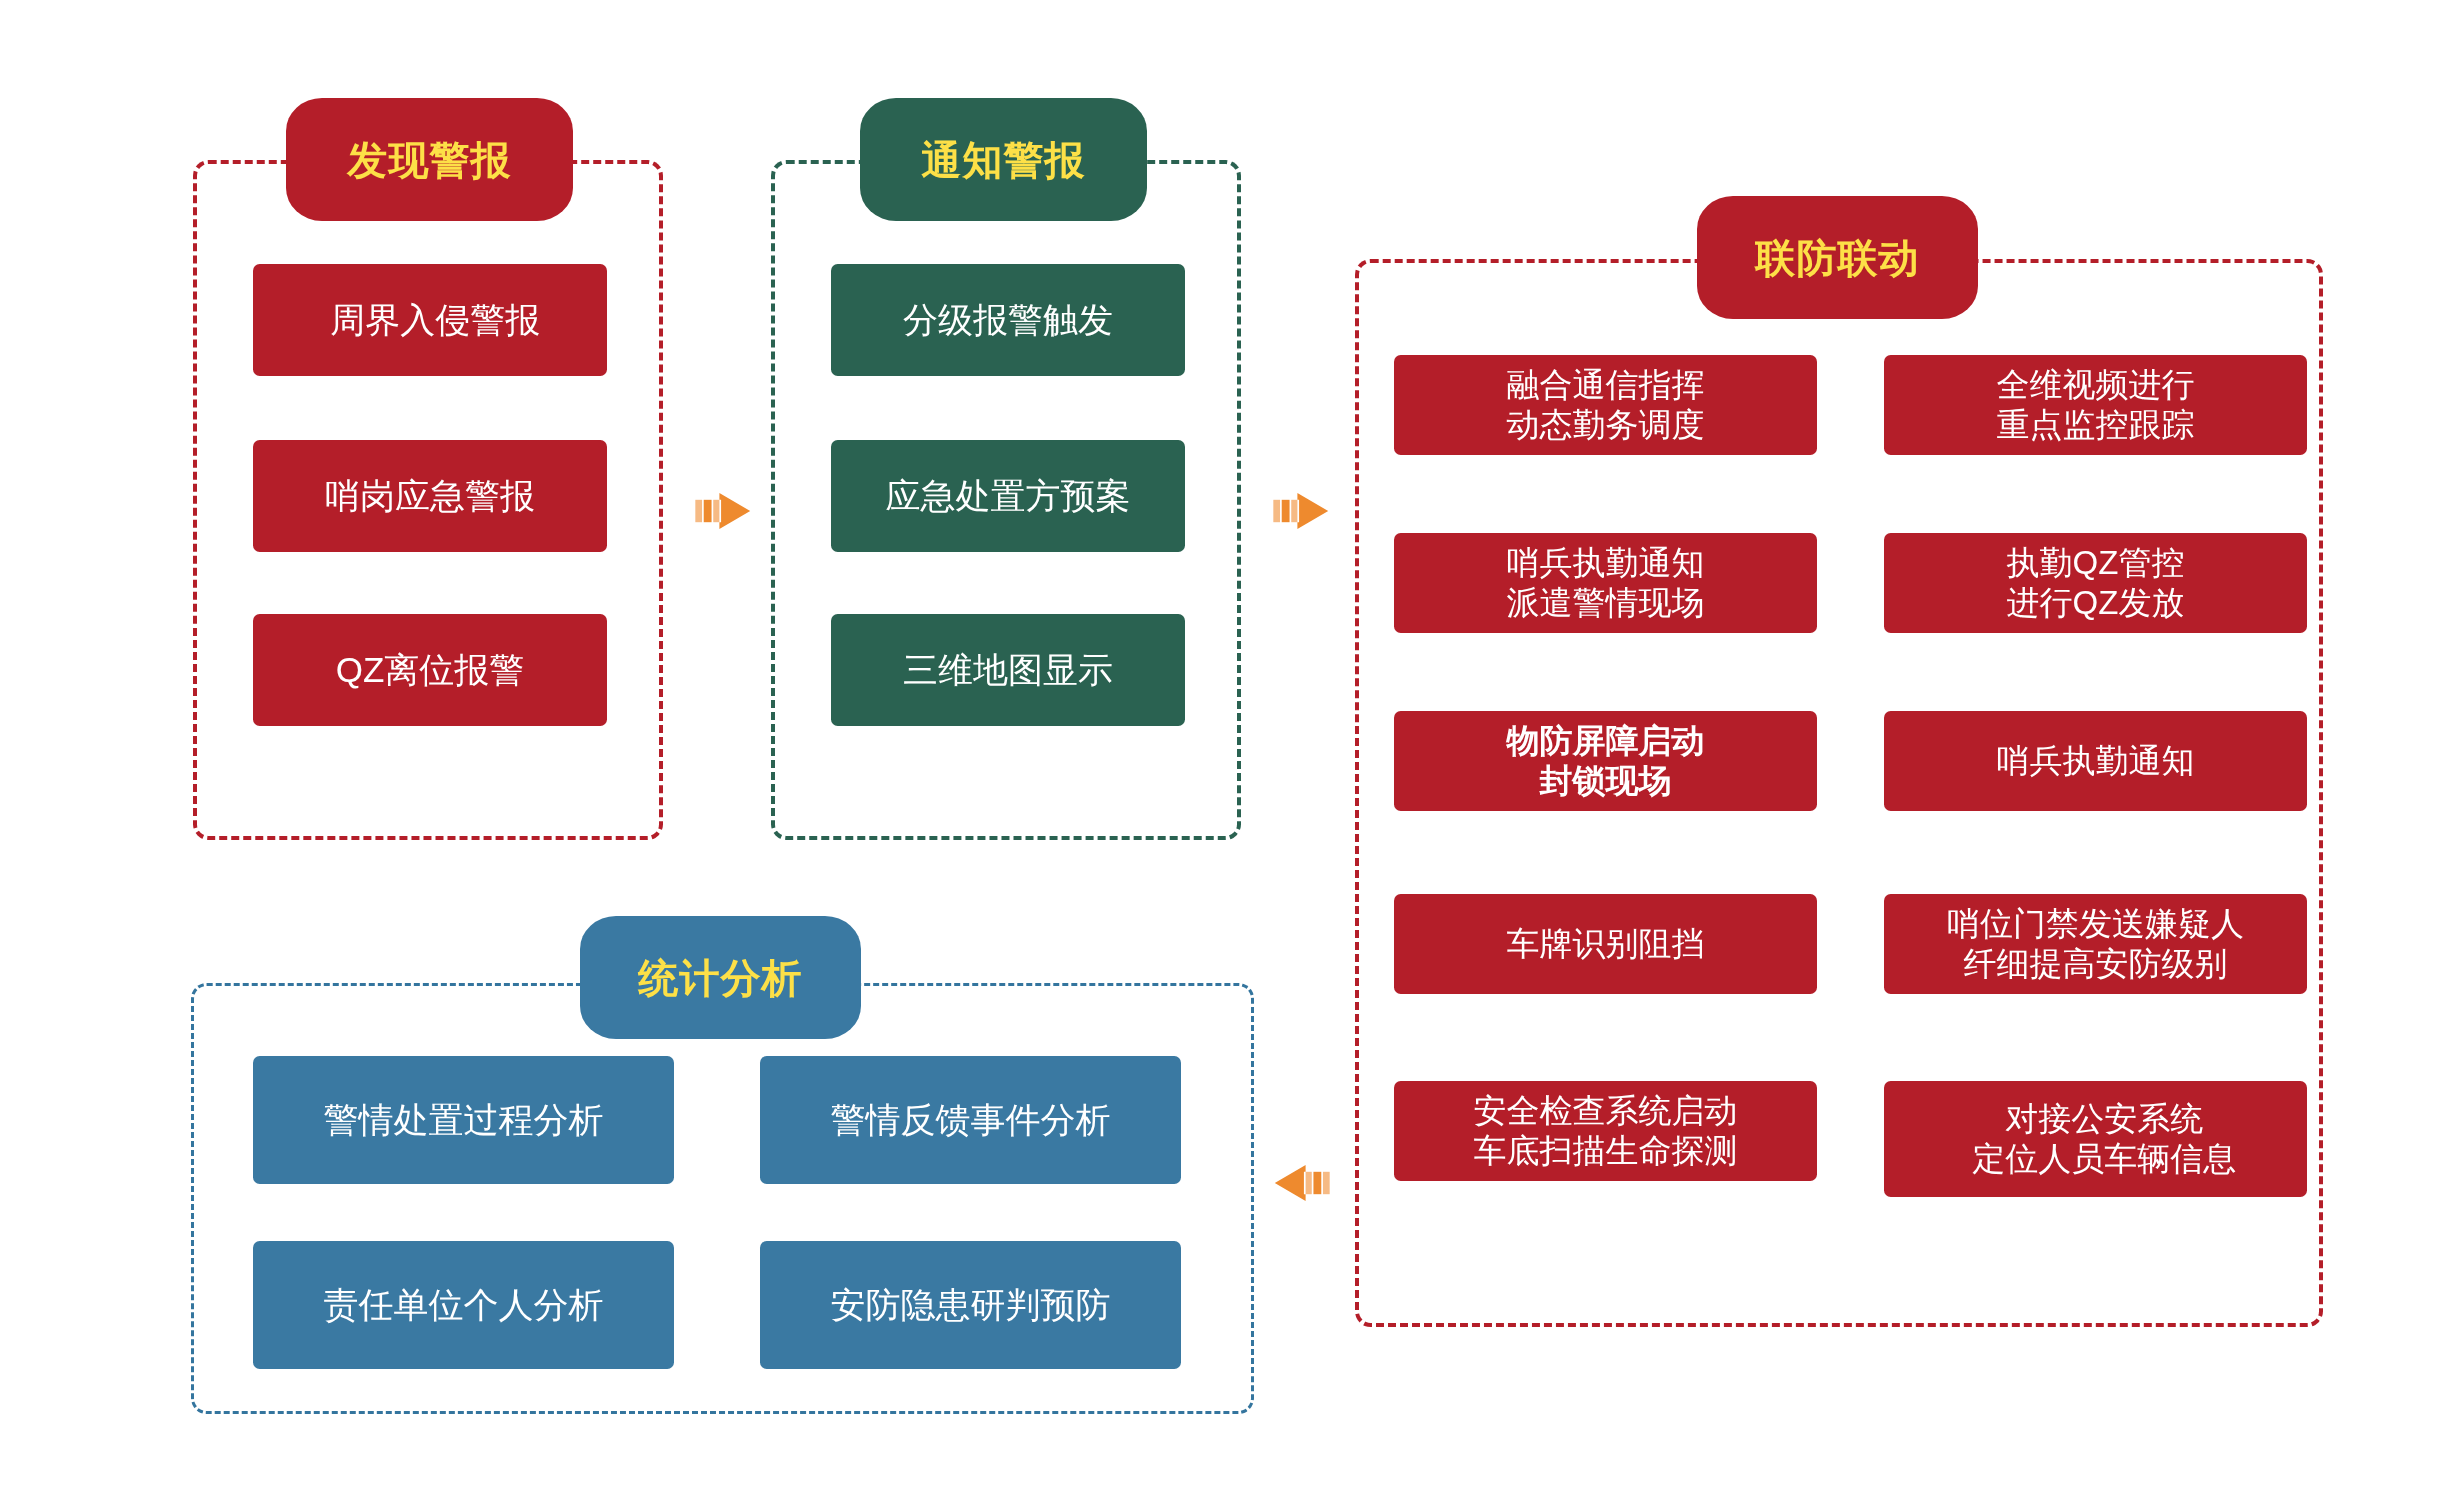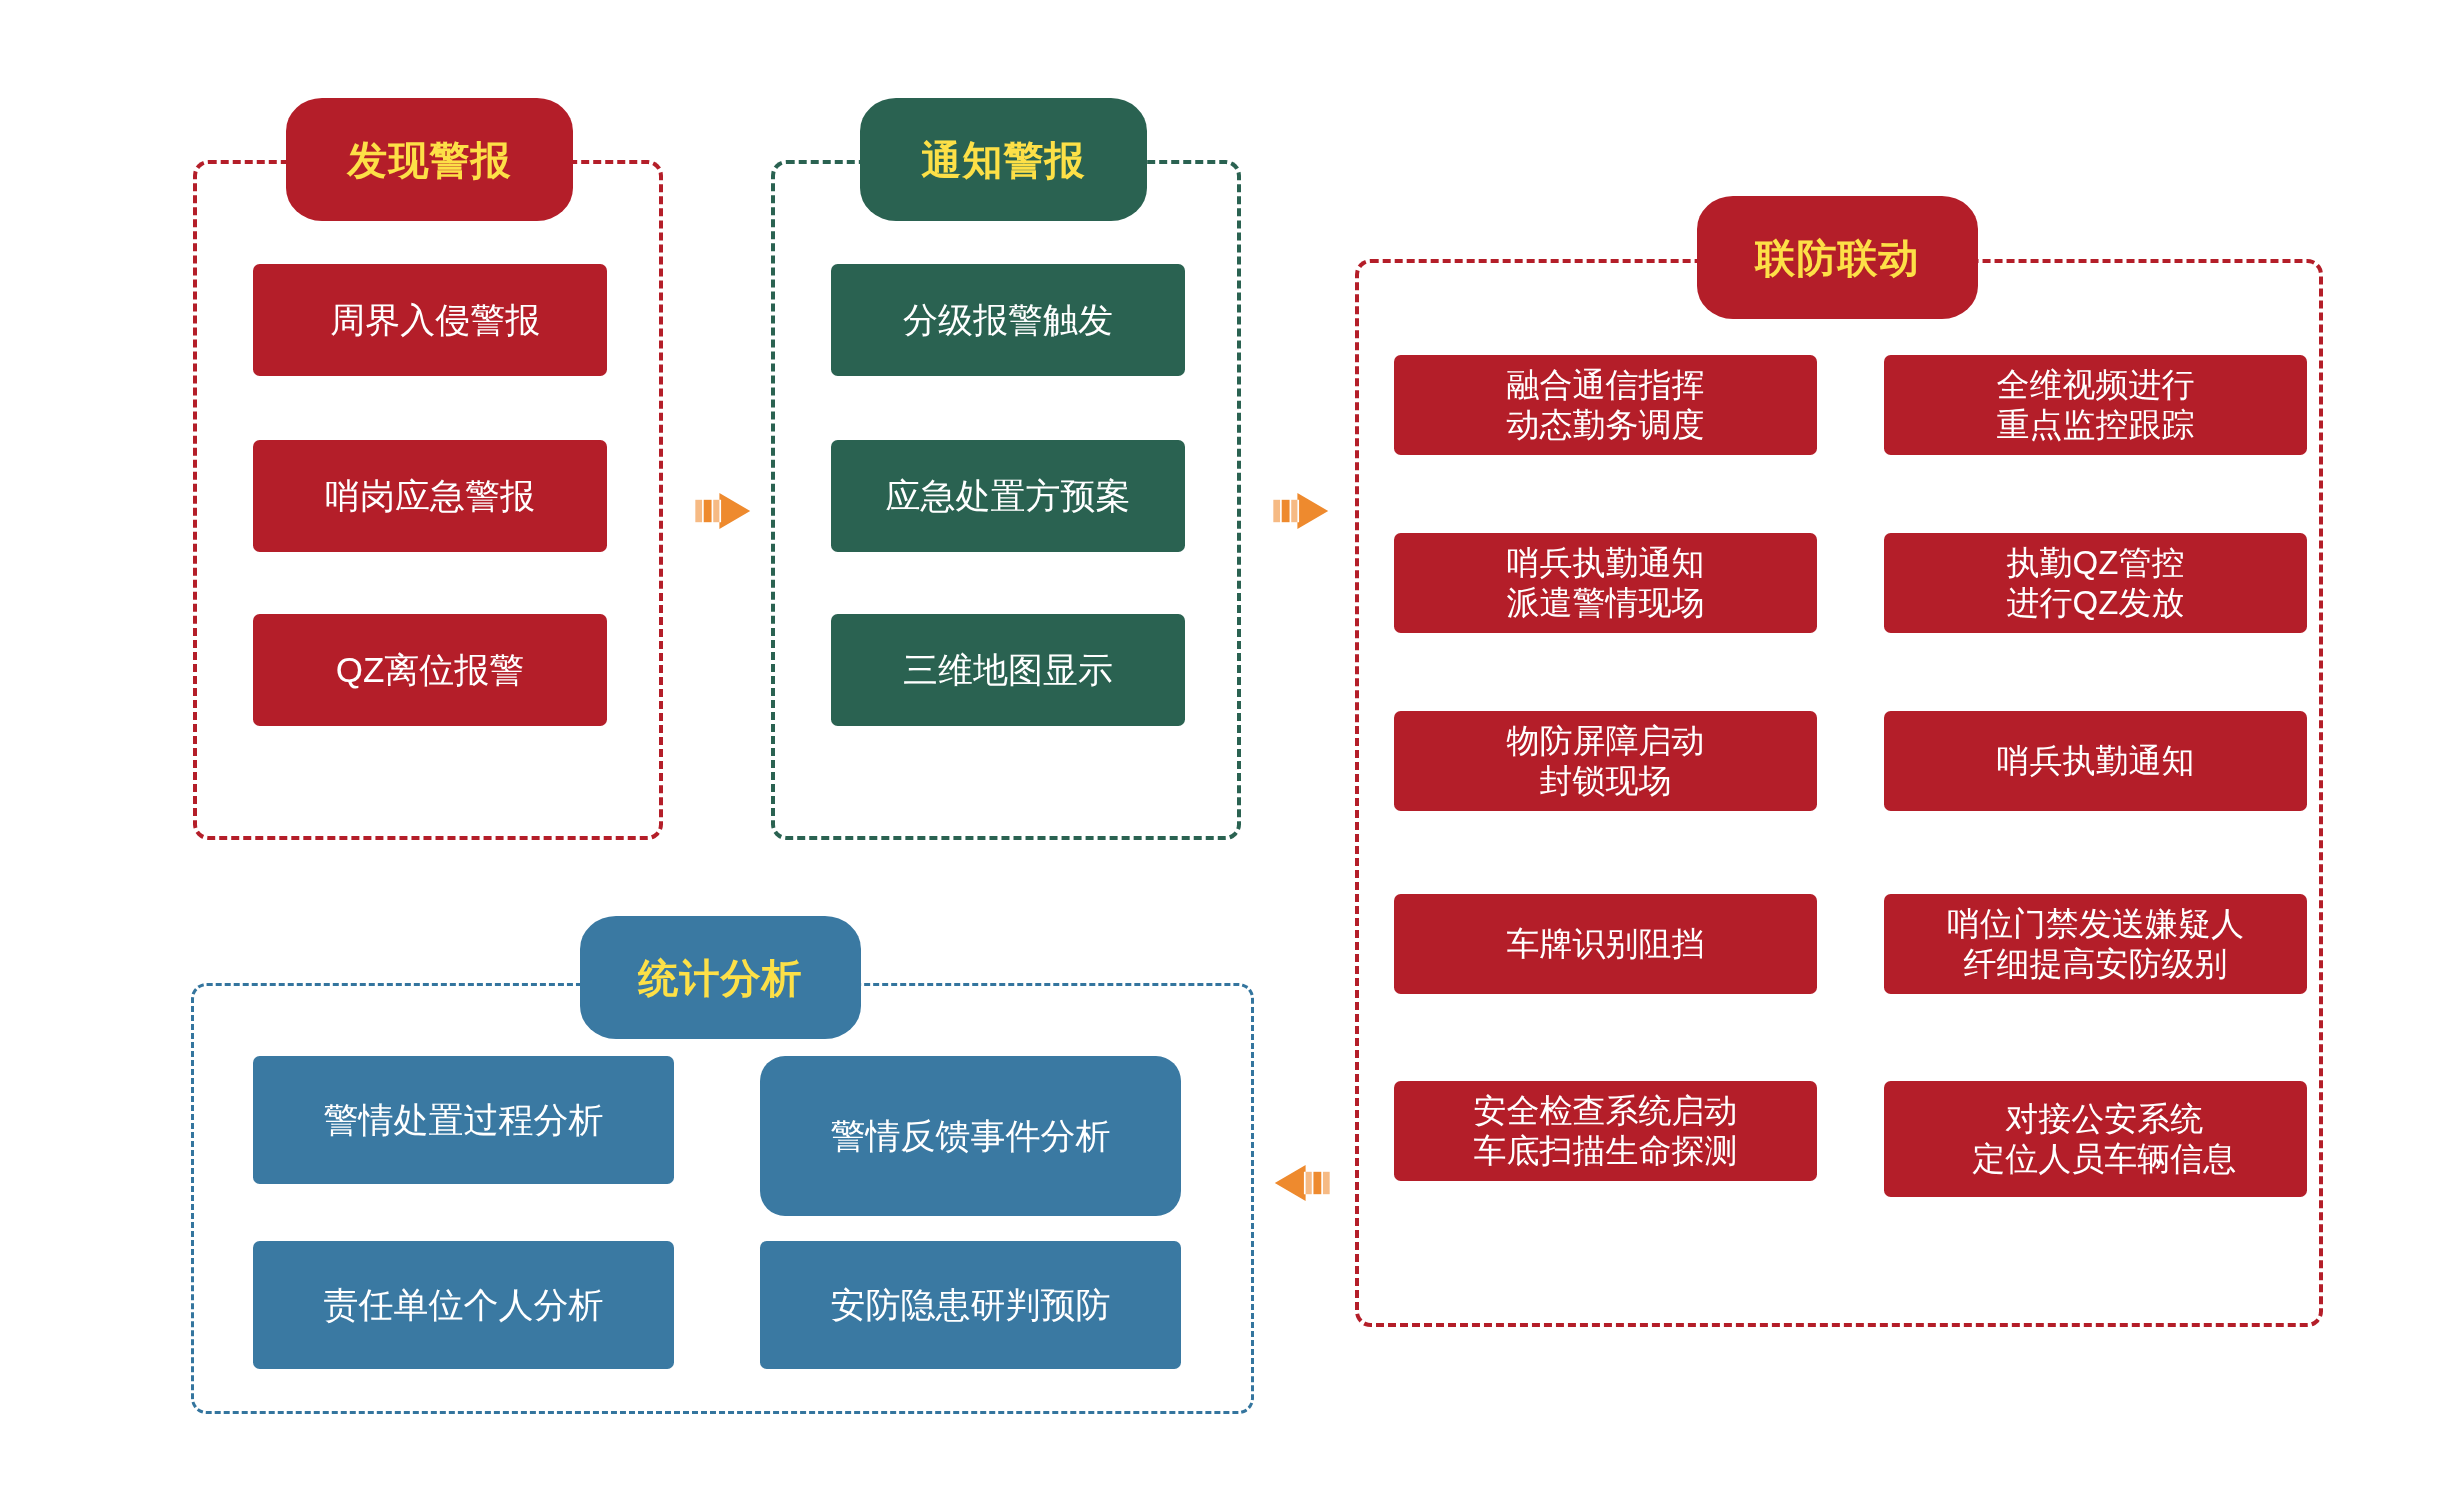--- a/index.html
+++ b/index.html
@@ -117,21 +117,21 @@
   <div class="box red" style="left:1394px; top:355px; width:423px; height:100px; font-size:33px;">融合通信指挥
 动态勤务调度</div>
   <div class="box red" style="left:1884px; top:355px; width:423px; height:100px; font-size:33px;">全维视频进行
 重点监控跟踪</div>
 
   <div class="box red" style="left:1394px; top:533px; width:423px; height:100px; font-size:33px;">哨兵执勤通知
 派遣警情现场</div>
   <div class="box red" style="left:1884px; top:533px; width:423px; height:100px; font-size:33px;">执勤QZ管控
 进行QZ发放</div>
 
-  <div class="box red" style="left:1394px; top:711px; width:423px; height:100px; font-size:33px;">物防屏障启动
+  <div class="box red" style="left:1394px; top:711px; width:423px; height:100px; font-size:33px;font-weight:bold;">物防屏障启动
 封锁现场</div>
   <div class="box red" style="left:1884px; top:711px; width:423px; height:100px; font-size:33px;">哨兵执勤通知</div>
 
   <div class="box red" style="left:1394px; top:894px; width:423px; height:100px; font-size:33px;">车牌识别阻挡</div>
   <div class="box red" style="left:1884px; top:894px; width:423px; height:100px; font-size:33px;">哨位门禁发送嫌疑人
 纤细提高安防级别</div>
 
   <div class="box red" style="left:1394px; top:1081px; width:423px; height:100px; font-size:33px;">安全检查系统启动
 车底扫描生命探测</div>
   <div class="box red" style="left:1884px; top:1081px; width:423px; height:116px; font-size:33px;padding-left:23px;">对接公安系统
@@ -144,18 +144,18 @@
       <rect x="65" y="30" width="11" height="40" fill="#F6BA84"></rect>
       <path d="M65 18 L65 30 L62 30 L62 70 L65 70 L65 82 L10 50 Z" fill="#EE8A2E"></path>
     </svg>
   </div>
 
   <div class="panel blue" style="left:191px; top:983px; width:1063px; height:431px;"></div>
 
   <div class="pill blue" style="left:580px; top:916px; width:281px; height:123px; font-size:40px;">统计分析</div>
 
   <div class="box blue" style="left:253px; top:1056px; width:421px; height:128px; font-size:35px;">警情处置过程分析</div>
-  <div class="box blue" style="left:760px; top:1056px; width:421px; height:160px; font-size:35px;border-radius:25px;">警情反馈事件分析</div>
+  <div class="box blue" style="left:760px; top:1056px; width:421px; height:128px; font-size:35px;">警情反馈事件分析</div>
   <div class="box blue" style="left:253px; top:1241px; width:421px; height:128px; font-size:35px;">责任单位个人分析</div>
   <div class="box blue" style="left:760px; top:1241px; width:421px; height:128px; font-size:35px;">安防隐患研判预防</div>
 
 </div>
 
 
 </body></html>

